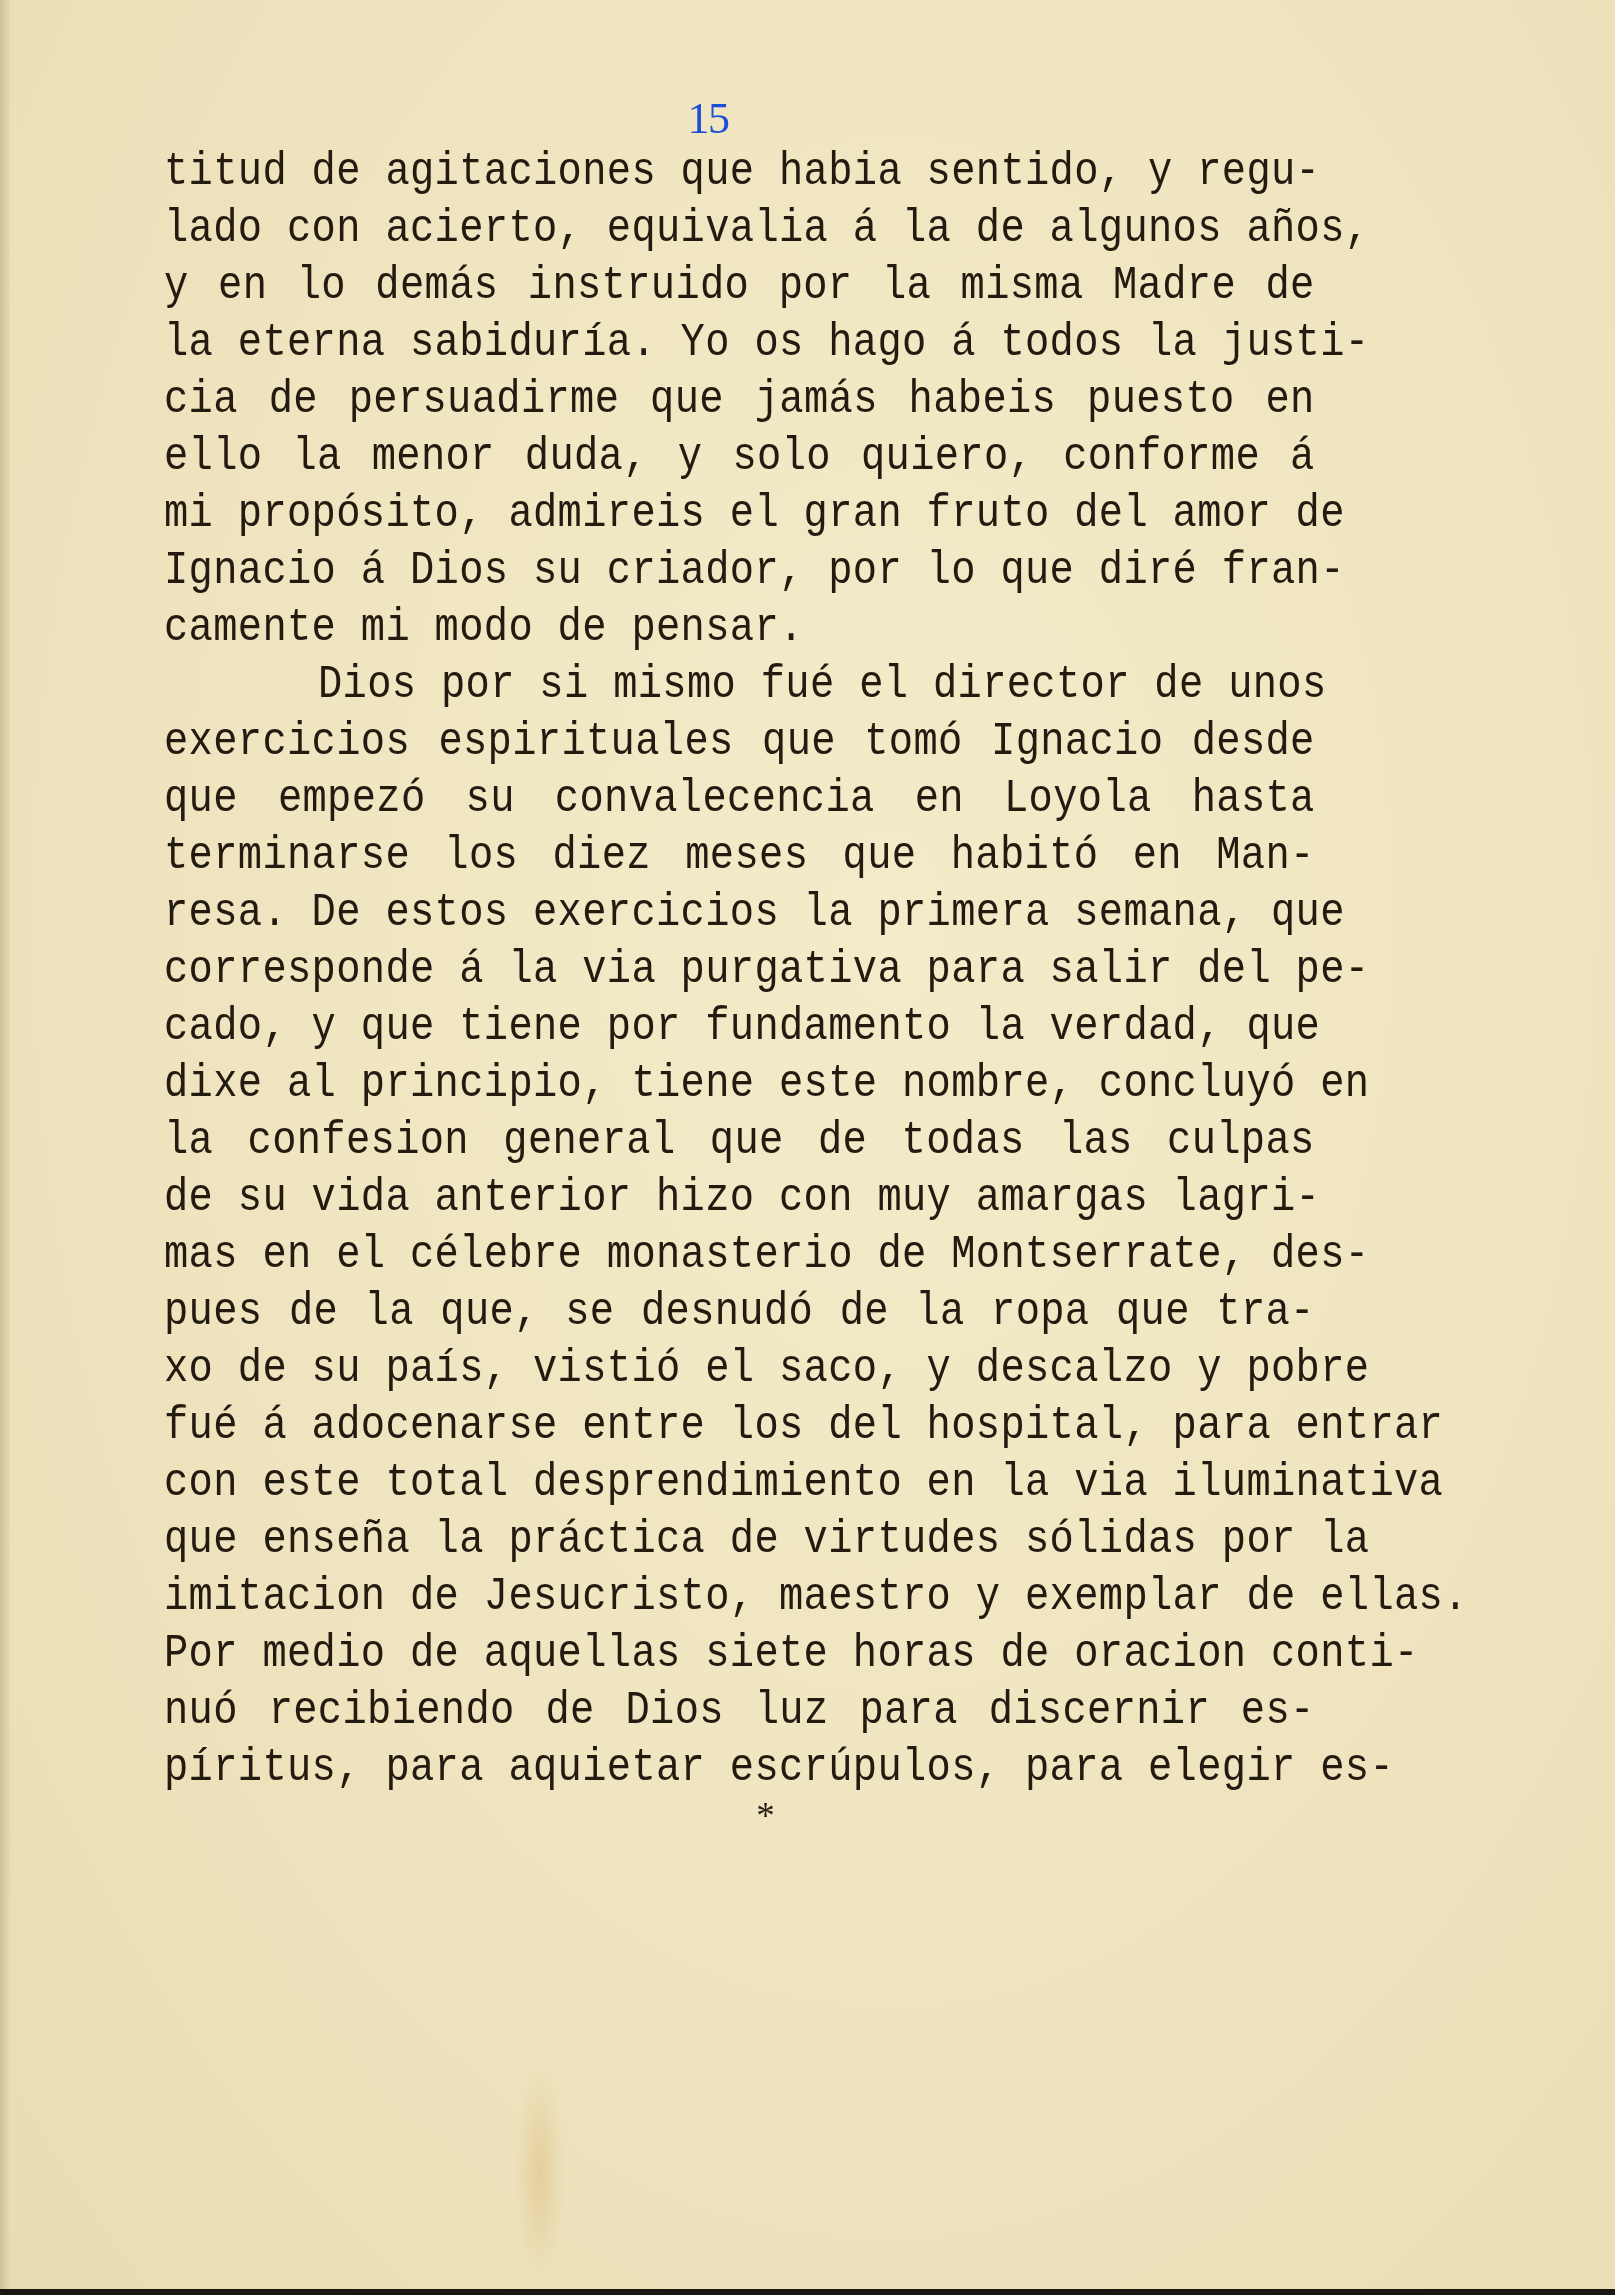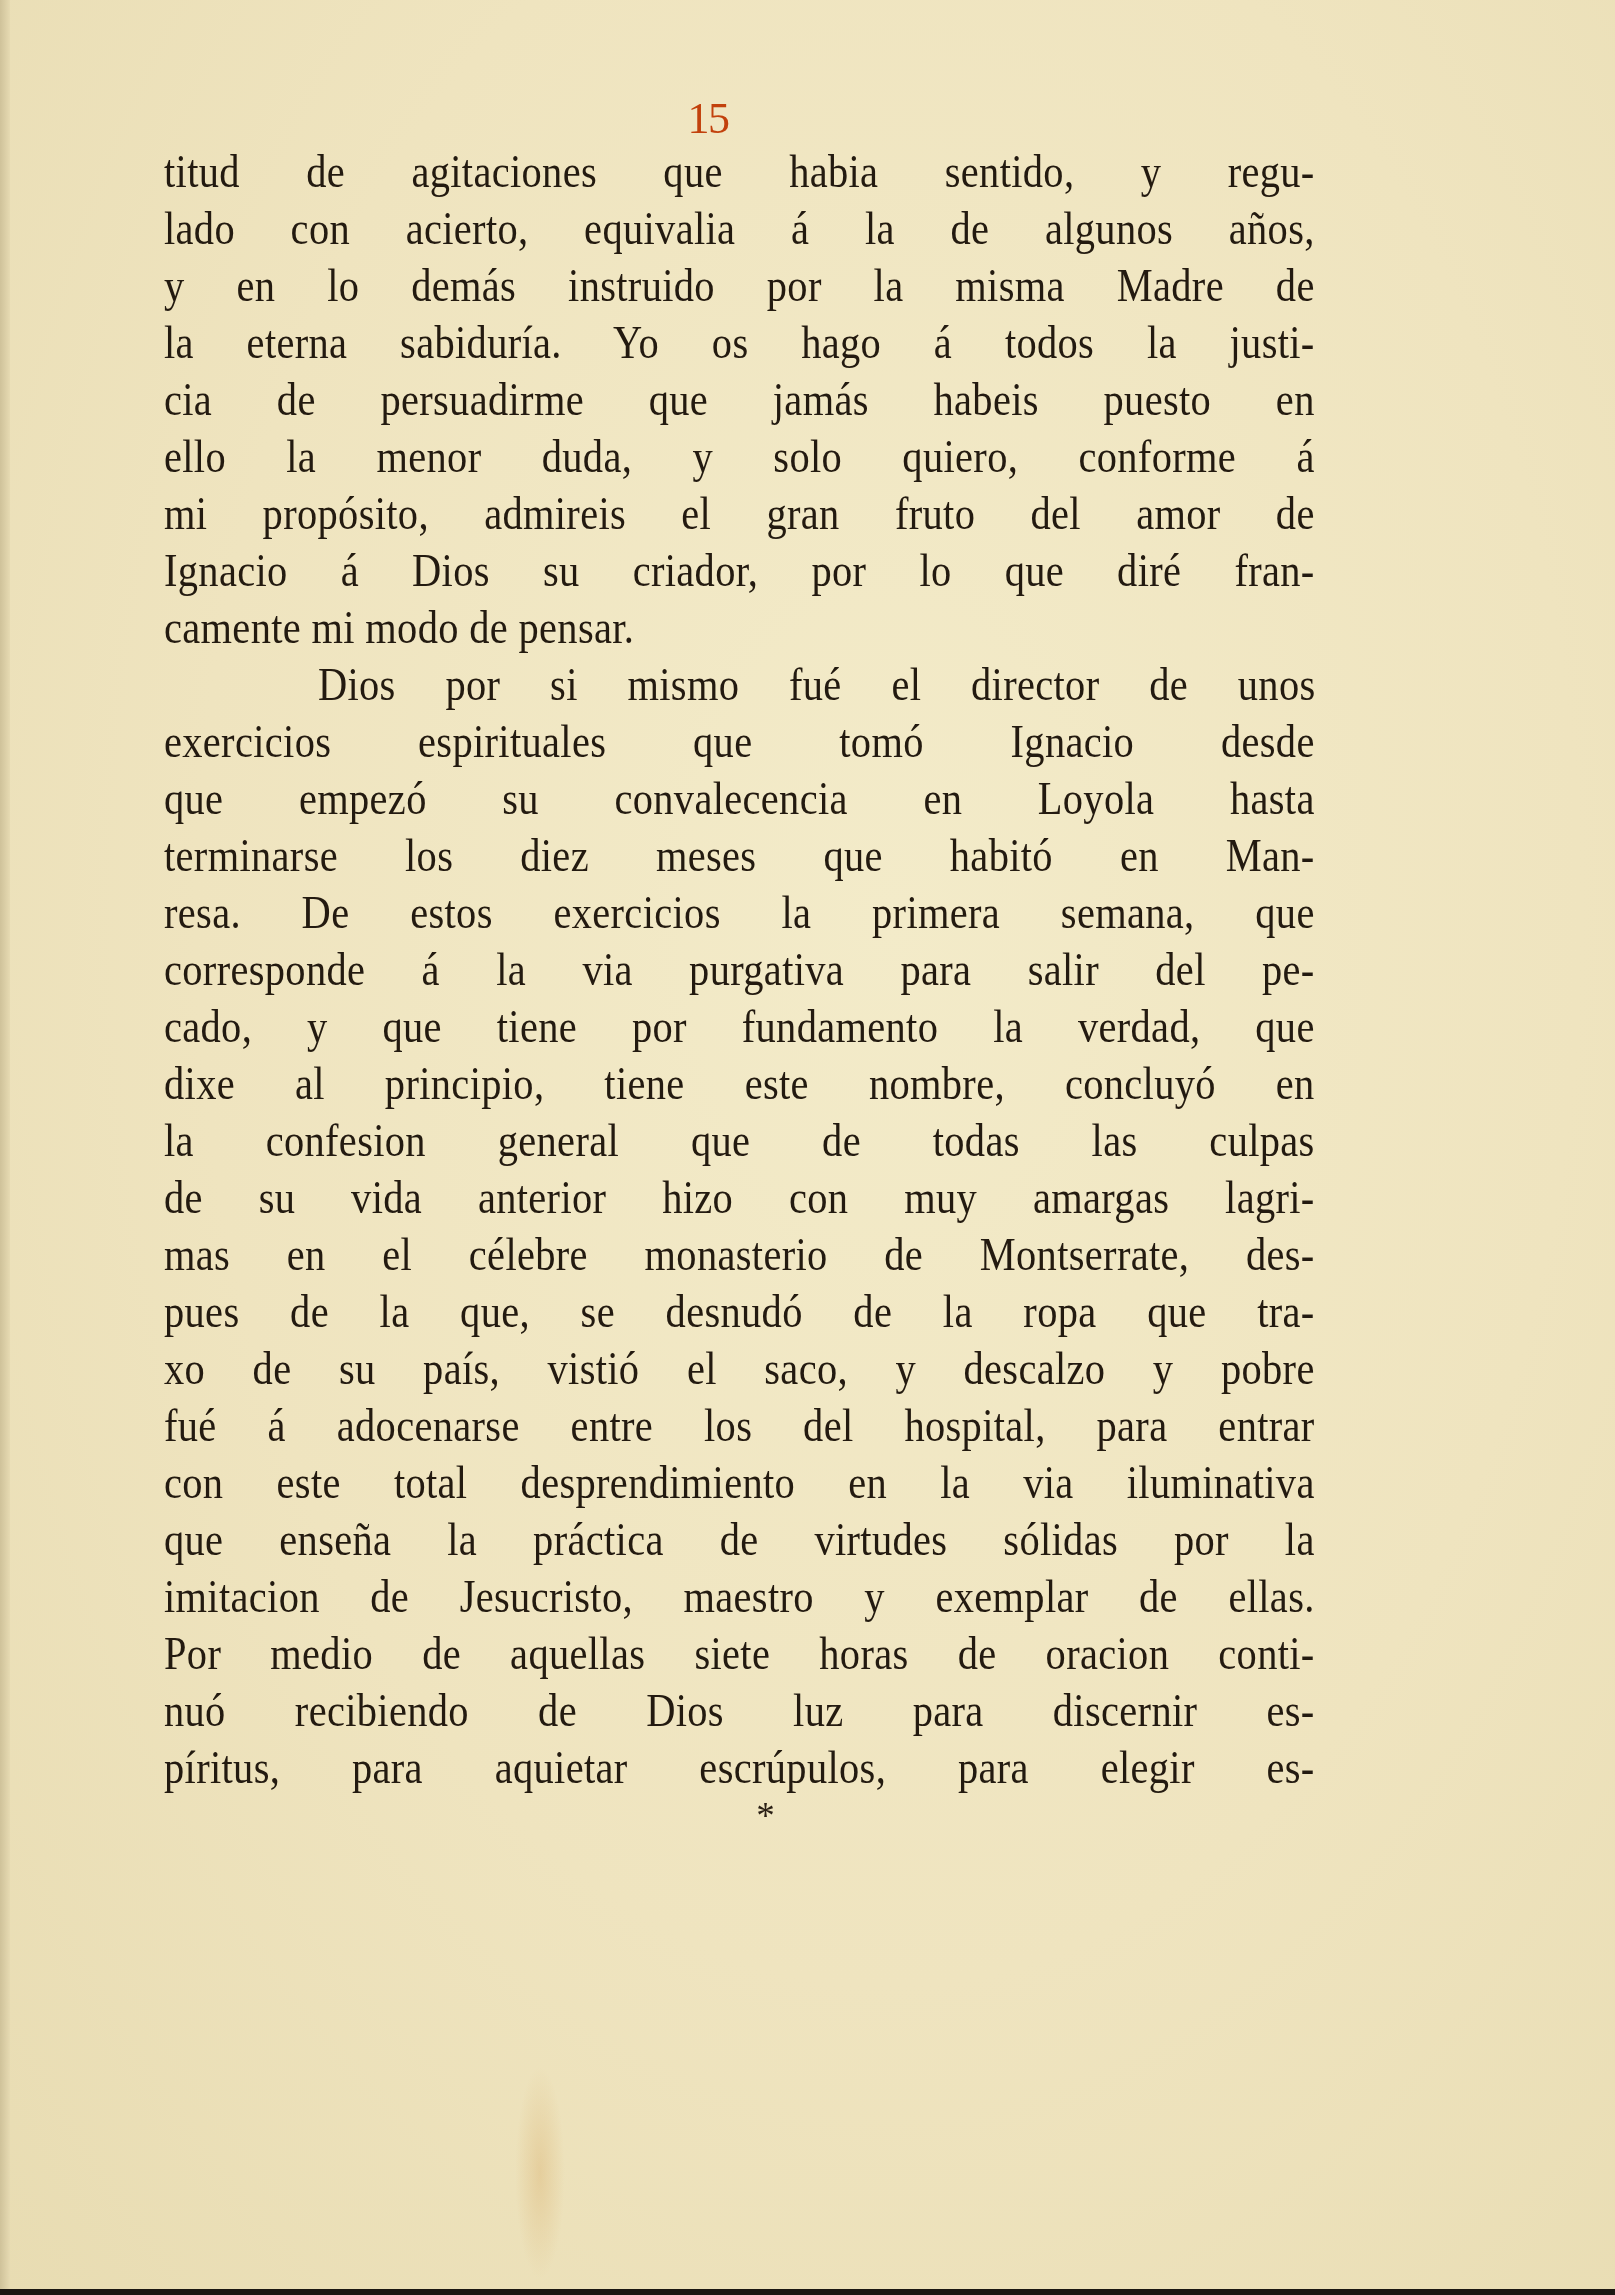--- a/index.html
+++ b/index.html
@@ -44,28 +44,29 @@
     height: 214px;
     background: radial-gradient(ellipse at center, rgba(214,170,100,0.35) 0%, rgba(214,170,100,0) 70%);
   }
   .page-number {
     position: absolute;
     top: 93px;
     left: 665px;
     width: 86px;
     text-align: center;
     font-size: 44px;
-    color: #c2410c;
+    color: #1d4ed8;
     letter-spacing: -1.4px;
   }
   .text-block {
     position: absolute;
     left: 164px;
     top: 143px;
     width: 1151px;
+    font-family: Liberation Mono, monospace;
   }
   .line {
     font-size: 47px;
     line-height: 57px;
     height: 57px;
     color: #231a10;
     text-align: justify;
     text-align-last: justify;
     white-space: nowrap;
     transform: scaleX(0.86);

